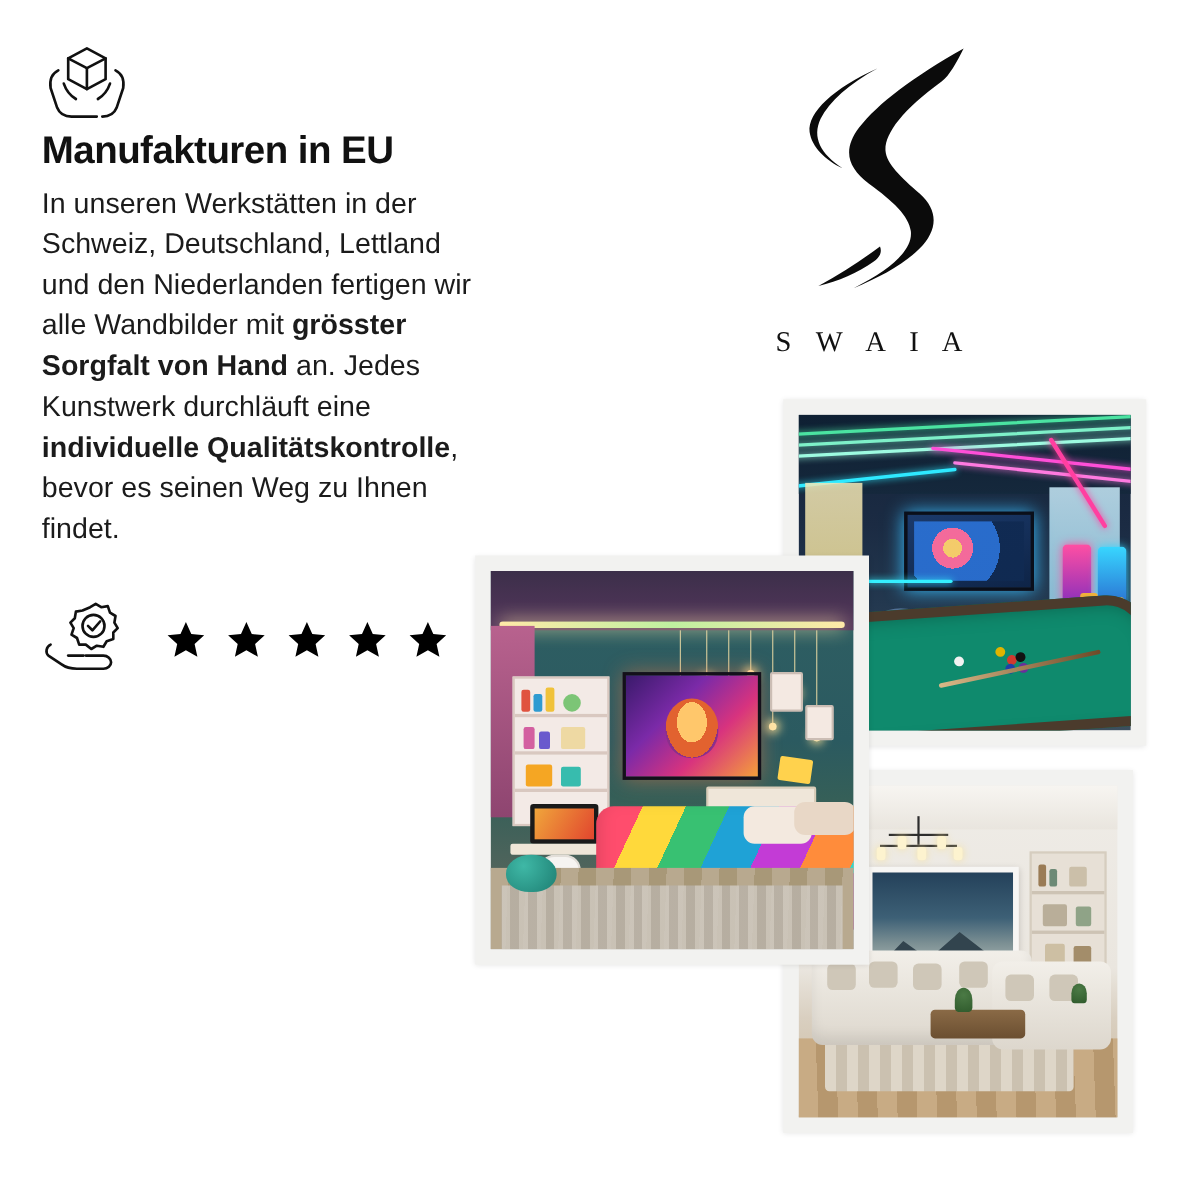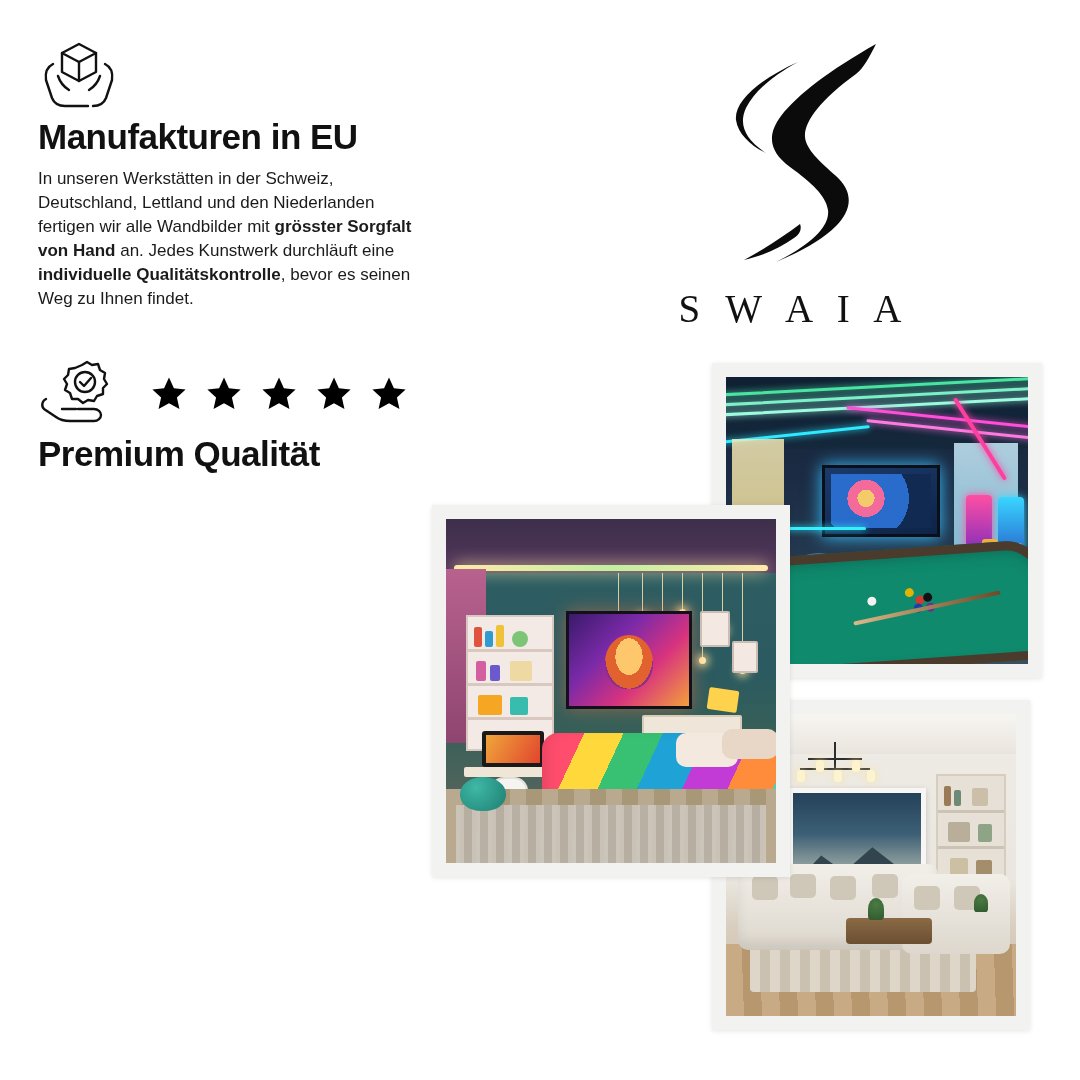--- a/index.html
+++ b/index.html
@@ -43,21 +43,21 @@
   .feature-title {
     font-size: 35px;
     font-weight: bold;
     letter-spacing: -0.5px;
     margin: 4px 0 10px 0;
     line-height: 1.1;
     color: #111;
   }
 
   .feature-body {
-    font-size: 17px;
+    font-size: 26px;
     line-height: 1.42;
     color: #1b1b1b;
     width: 392px;
   }
   .feature-body b { font-weight: bold; }
 
   
   .stars {
     display: flex;
     gap: 17px;
@@ -78,24 +78,24 @@
     position: absolute;
     left: 660px;
     top: 36px;
     width: 260px;
     height: 300px;
     text-align: center;
   }
   .logo-mark { display:block; margin: 0 auto; }
   .logo-word {
     font-family: "Liberation Serif", serif;
-    font-size: 39px;
+    font-size: 26px;
     letter-spacing: 8px;
     color: #111;
-    margin-top: 0;
+    margin-top: 10px;
     padding-left: 8px;
   }
 
   
   .photo {
     position: absolute;
     background: #f2f2f0;
     box-shadow: 0 1px 5px rgba(0,0,0,0.10);
     padding: 14px;
     box-sizing: border-box;
@@ -364,21 +364,20 @@
               <path d="M12 1.6l3.1 6.8 7.4.8-5.5 5 1.6 7.3L12 17.8 5.4 21.5 7 14.2 1.5 9.2l7.4-.8z"></path>
             </svg>
           <svg class="star" viewBox="0 0 24 24" fill="#000">
               <path d="M12 1.6l3.1 6.8 7.4.8-5.5 5 1.6 7.3L12 17.8 5.4 21.5 7 14.2 1.5 9.2l7.4-.8z"></path>
             </svg>
           <svg class="star" viewBox="0 0 24 24" fill="#000">
               <path d="M12 1.6l3.1 6.8 7.4.8-5.5 5 1.6 7.3L12 17.8 5.4 21.5 7 14.2 1.5 9.2l7.4-.8z"></path>
             </svg>
         </div>
       </div>
-      <div class="feature-title">Premium Qualität</div>
     </div>
 
   </div>
 
   <div class="logo-wrap">
     <svg class="logo-mark" width="220" height="250" viewBox="0 0 220 250" fill="#0b0b0b">
       <path d="M196 8 C150 34 118 58 101 80 C86 100 90 116 110 131 C132 147 146 160 148 174 C150 190 132 208 96 226 C120 216 142 204 156 190 C172 174 174 156 156 140 C139 125 126 113 125 101 C124 86 140 64 176 38 C183 33 190 20 196 8 Z"></path>
       <path d="M118 26 C92 40 74 56 66 72 C58 89 66 104 86 117 C71 110 58 98 56 84 C54 66 78 44 118 26 Z"></path>
       <path d="M120 188 C104 200 86 212 64 224 C82 220 100 212 114 202 C120 198 122 193 120 188 Z"></path>
     </svg>

